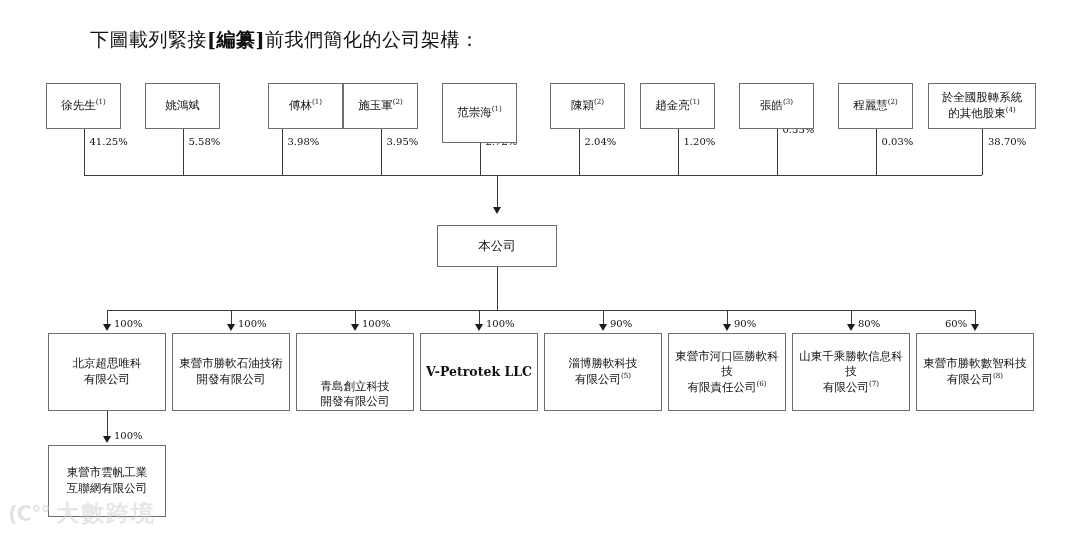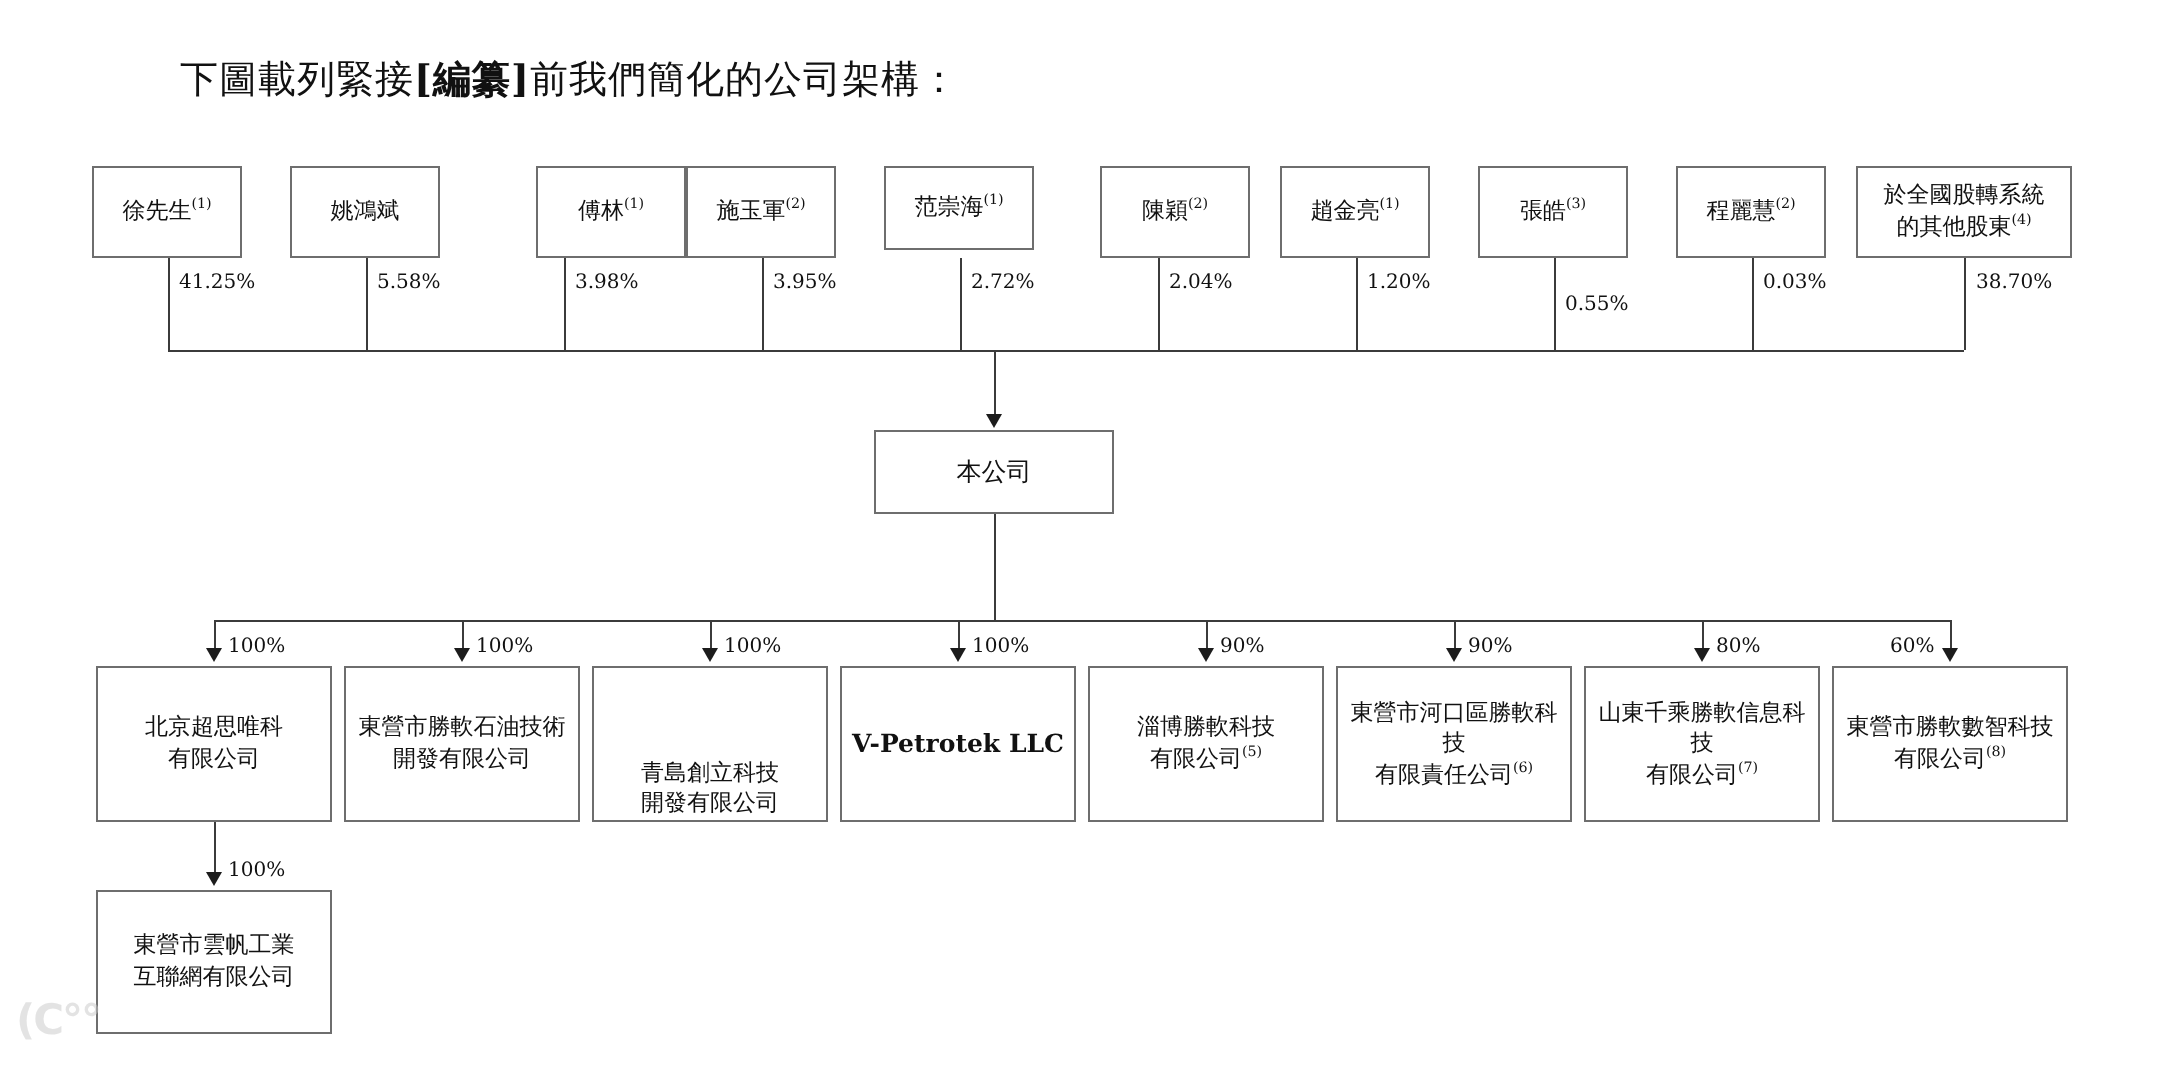--- a/index.html
+++ b/index.html
@@ -39,21 +39,21 @@
     background: #ffffff;
     display: flex;
     align-items: center;
     justify-content: center;
     text-align: center;
     line-height: 1.35;
     color: #111;
   }
   .node-text { display: block; padding: 0 3px; }
   .node.top { font-size: 11.5px; }
-  .node.company { font-size: 12.5px; }
+  .node.company { font-size: 12.5px; margin-top: 10px; }
   .node.sub { font-size: 11.5px; }
   .node.latin { font-family: "DejaVu Serif", "Liberation Serif", serif; font-weight: bold; font-size: 12.5px; }
   sup {
     font-size: 0.62em;
     vertical-align: super;
     line-height: 0;
   }
 
   
   .vline {
@@ -125,21 +125,21 @@
       <div class="pct" style="left: 287.5px; top: 136px;">3.98%</div>
       <div class="vline" style="left: 380.5px; top: 129px; height: 46px;"></div>
       <div class="pct" style="left: 386.5px; top: 136px;">3.95%</div>
       <div class="vline" style="left: 479.5px; top: 129px; height: 46px;"></div>
       <div class="pct" style="left: 485.5px; top: 136px;">2.72%</div>
       <div class="vline" style="left: 578.5px; top: 129px; height: 46px;"></div>
       <div class="pct" style="left: 584.5px; top: 136px;">2.04%</div>
       <div class="vline" style="left: 677.5px; top: 129px; height: 46px;"></div>
       <div class="pct" style="left: 683.5px; top: 136px;">1.20%</div>
       <div class="vline" style="left: 776.5px; top: 129px; height: 46px;"></div>
-      <div class="pct" style="left: 782.5px; top: 147px;">0.55%</div>
+      <div class="pct" style="left: 782.5px; top: 124px;">0.55%</div>
       <div class="vline" style="left: 875.5px; top: 129px; height: 46px;"></div>
       <div class="pct" style="left: 881.5px; top: 136px;">0.03%</div>
       <div class="vline" style="left: 982px; top: 129px; height: 46px;"></div>
       <div class="pct" style="left: 988px; top: 136px;">38.70%</div>
       <div class="hline" style="left: 83.5px; top: 175px; width: 898.5px;"></div>
       <div class="vline" style="left: 497px; top: 175px; height: 33px;"></div>
       <div class="arrow" style="left: 492.5px; top: 207px;"></div>
       <div class="vline" style="left: 497px; top: 257px; height: 53px;"></div>
       <div class="vline" style="left: 107px; top: 310px; height: 15px;"></div>
       <div class="arrow" style="left: 102.5px; top: 324px;"></div>
@@ -176,21 +176,21 @@
       </div>
       <div class="node top" style="left: 145px; top: 83px; width: 75px; height: 46px;">
         <span class="node-text">姚鴻斌</span>
       </div>
       <div class="node top" style="left: 244px; top: 83px; width: 75px; height: 46px; margin-left: 24px;">
         <span class="node-text">傅林<sup>(1)</sup></span>
       </div>
       <div class="node top" style="left: 343px; top: 83px; width: 75px; height: 46px;">
         <span class="node-text">施玉軍<sup>(2)</sup></span>
       </div>
-      <div class="node top" style="left: 442px; top: 83px; width: 75px; height: 42px;">
+      <div class="node top" style="left: 442px; top: 83px; width: 75px; height: 60px;">
         <span class="node-text">范崇海<sup>(1)</sup></span>
       </div>
       <div class="node top" style="left: 524px; top: 83px; width: 75px; height: 46px; margin-left: 26px;">
         <span class="node-text">陳穎<sup>(2)</sup></span>
       </div>
       <div class="node top" style="left: 640px; top: 83px; width: 75px; height: 46px;">
         <span class="node-text">趙金亮<sup>(1)</sup></span>
       </div>
       <div class="node top" style="left: 739px; top: 83px; width: 75px; height: 46px;">
         <span class="node-text">張皓<sup>(3)</sup></span>
@@ -228,15 +228,16 @@
       <div class="node sub" style="left: 916px; top: 333px; width: 118px; height: 78px;">
         <span class="node-text">東營市勝軟數智科技<br>有限公司<sup>(8)</sup></span>
       </div>
       <div class="node sub" style="left: 48px; top: 445px; width: 118px; height: 72px;">
         <span class="node-text">東營市雲帆工業<br>互聯網有限公司</span>
       </div>
     </div>
 
   <div class="watermark">
     <span class="wm-logo">(C°°</span>
+    <span class="wm-text">大數跨境</span>
   </div>
 
 </div>
 
 </body></html>

